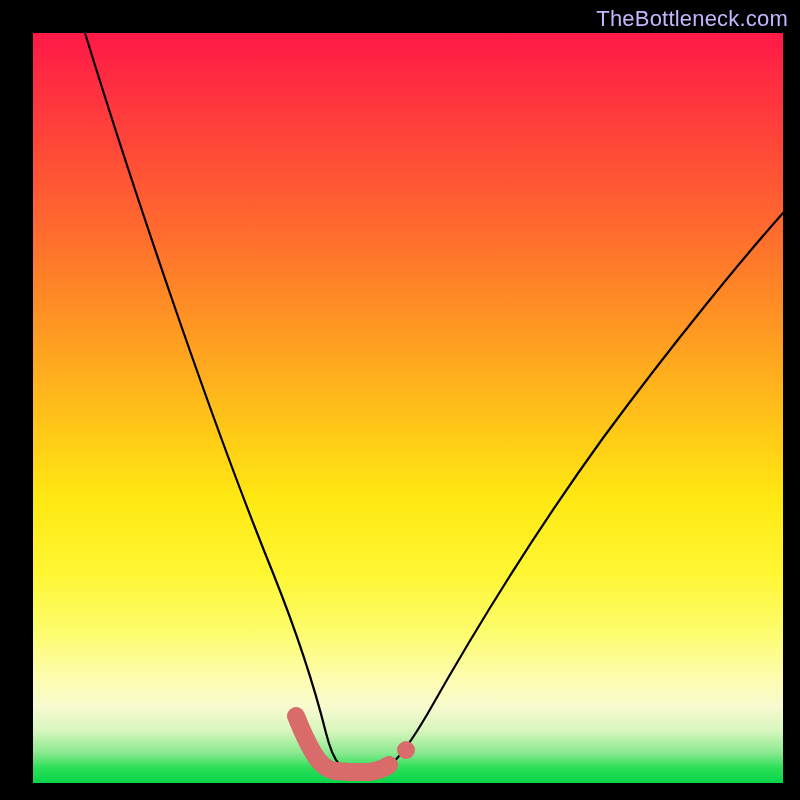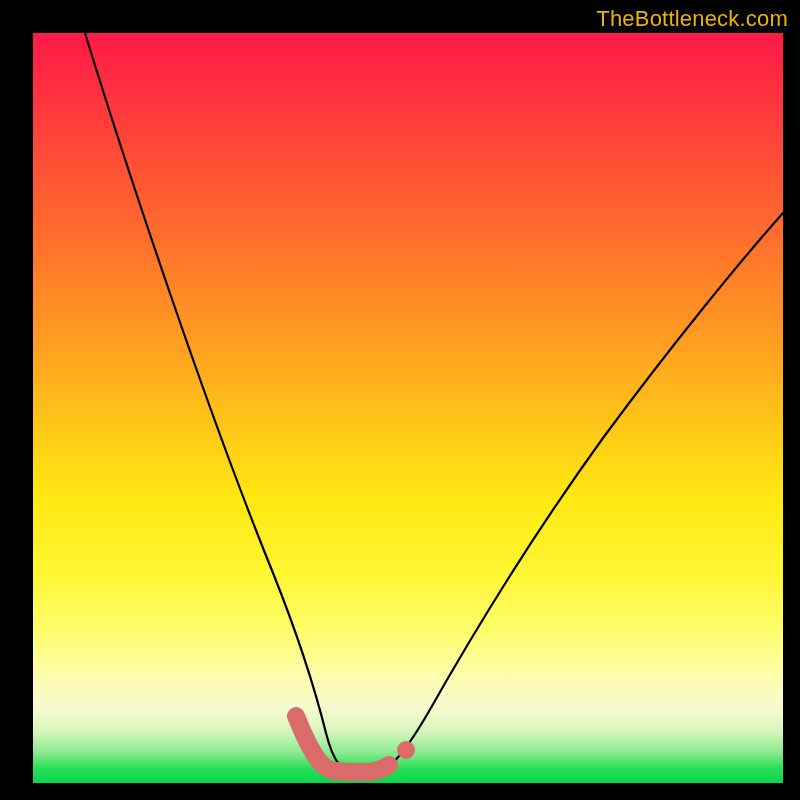--- a/index.html
+++ b/index.html
@@ -41,21 +41,21 @@
       #d8f6bd 93%,
       #8ae98f 96%,
       #2adf57 98%,
       #09d54a 100%
     );
   }
   .watermark {
     position: absolute;
     top: 6px;
     right: 12px;
-    color: #eab308;
+    color: #c4b5fd;
     font-size: 22px;
     letter-spacing: 0.2px;
     user-select: none;
   }
   svg.curves {
     position: absolute;
     left: 0;
     top: 0;
     width: 750px;
     height: 750px;

